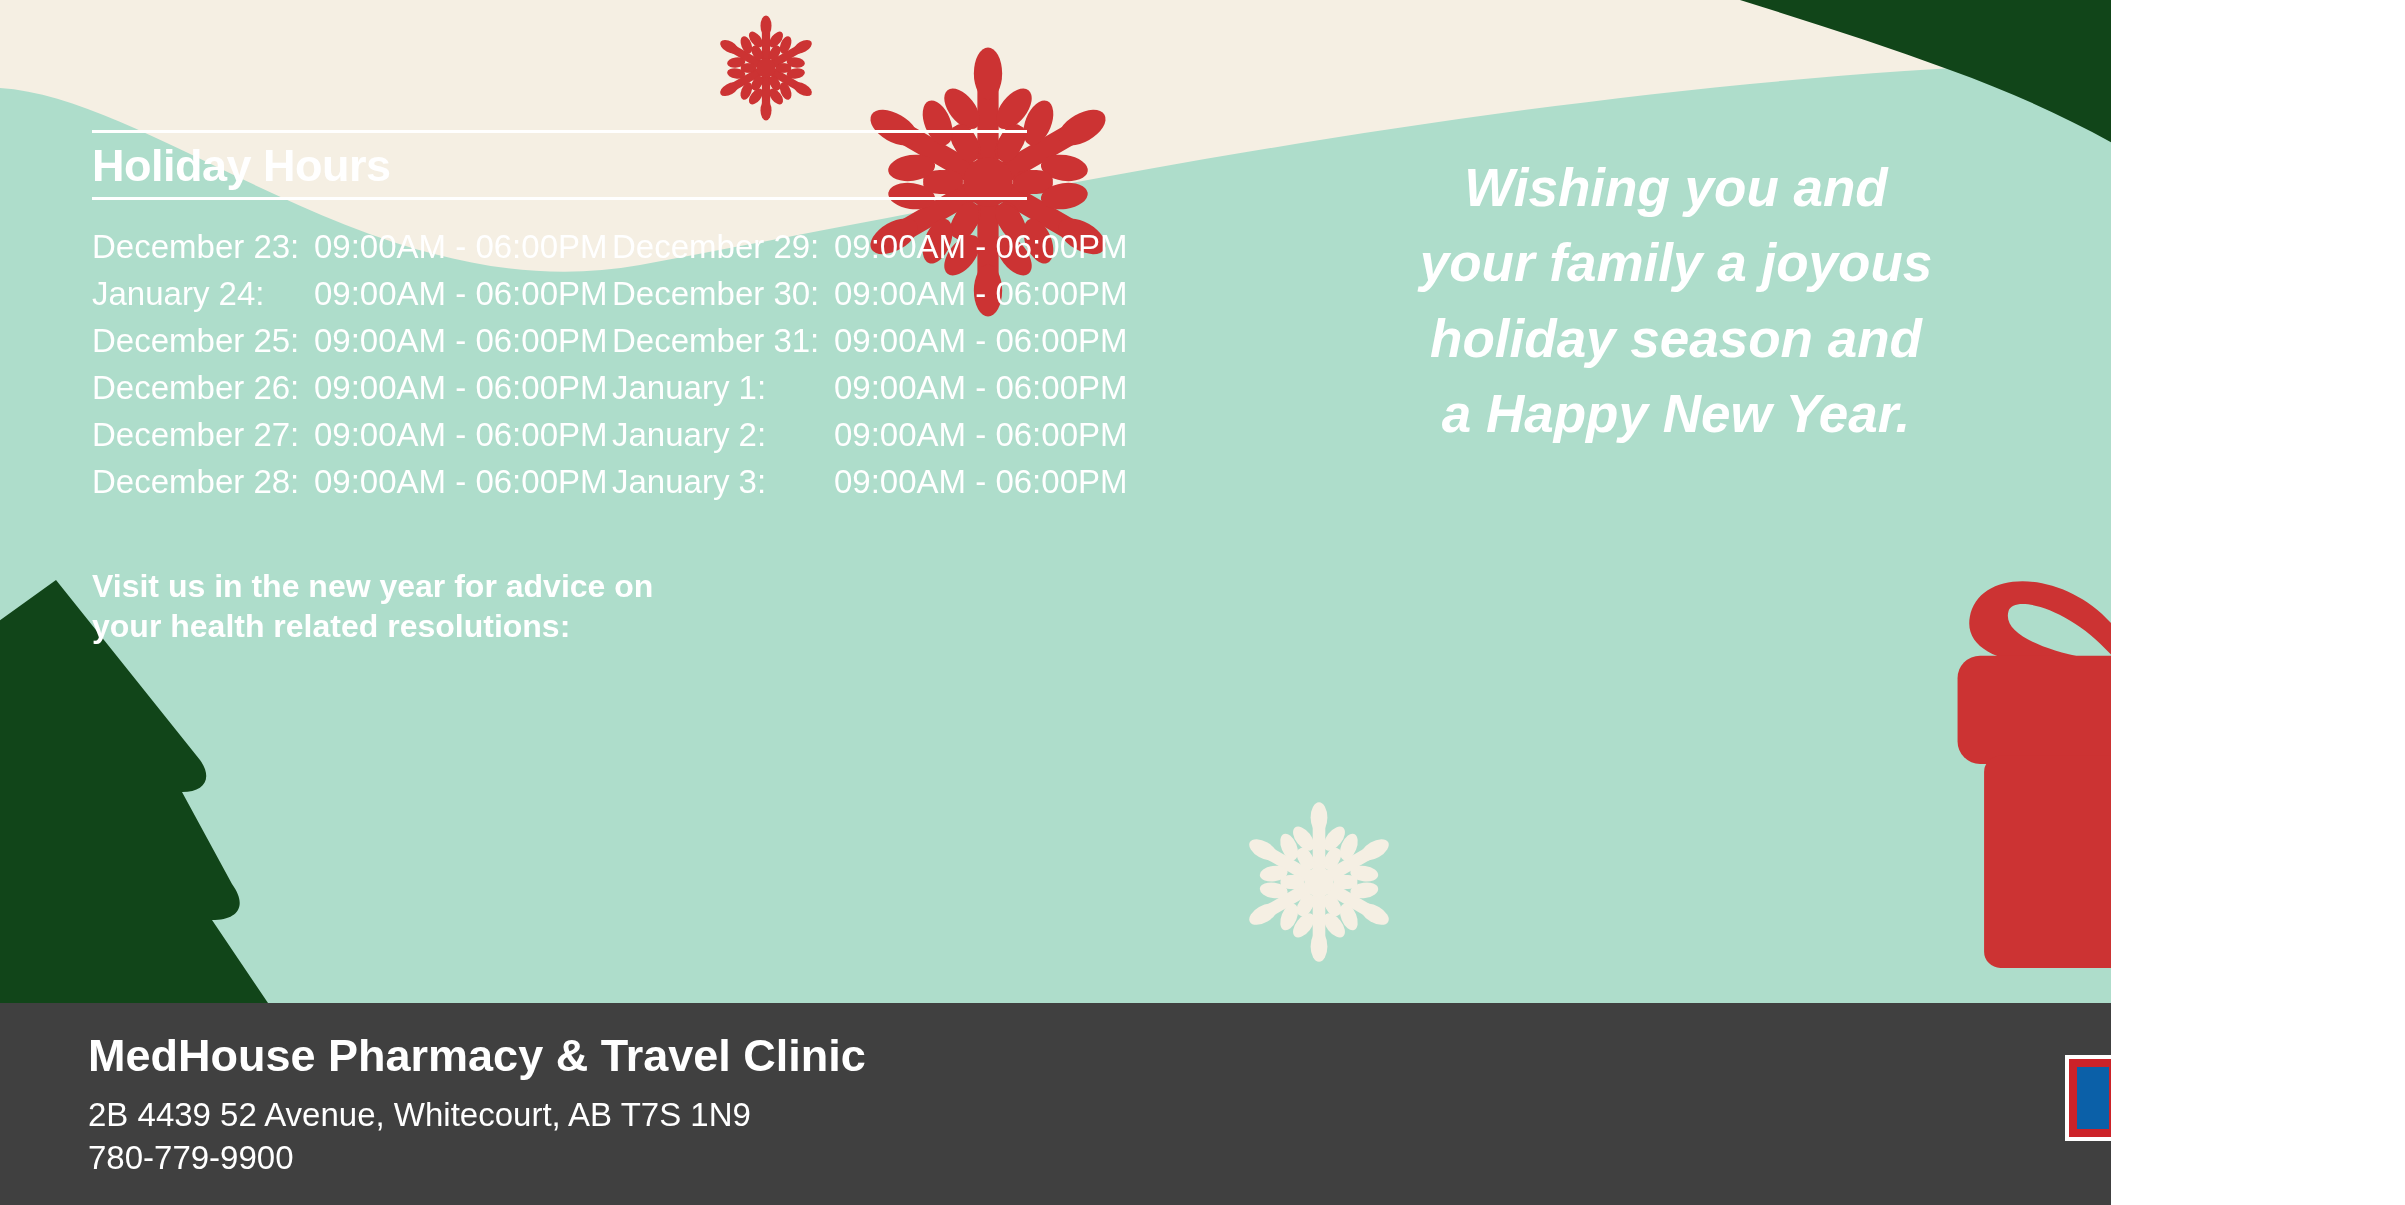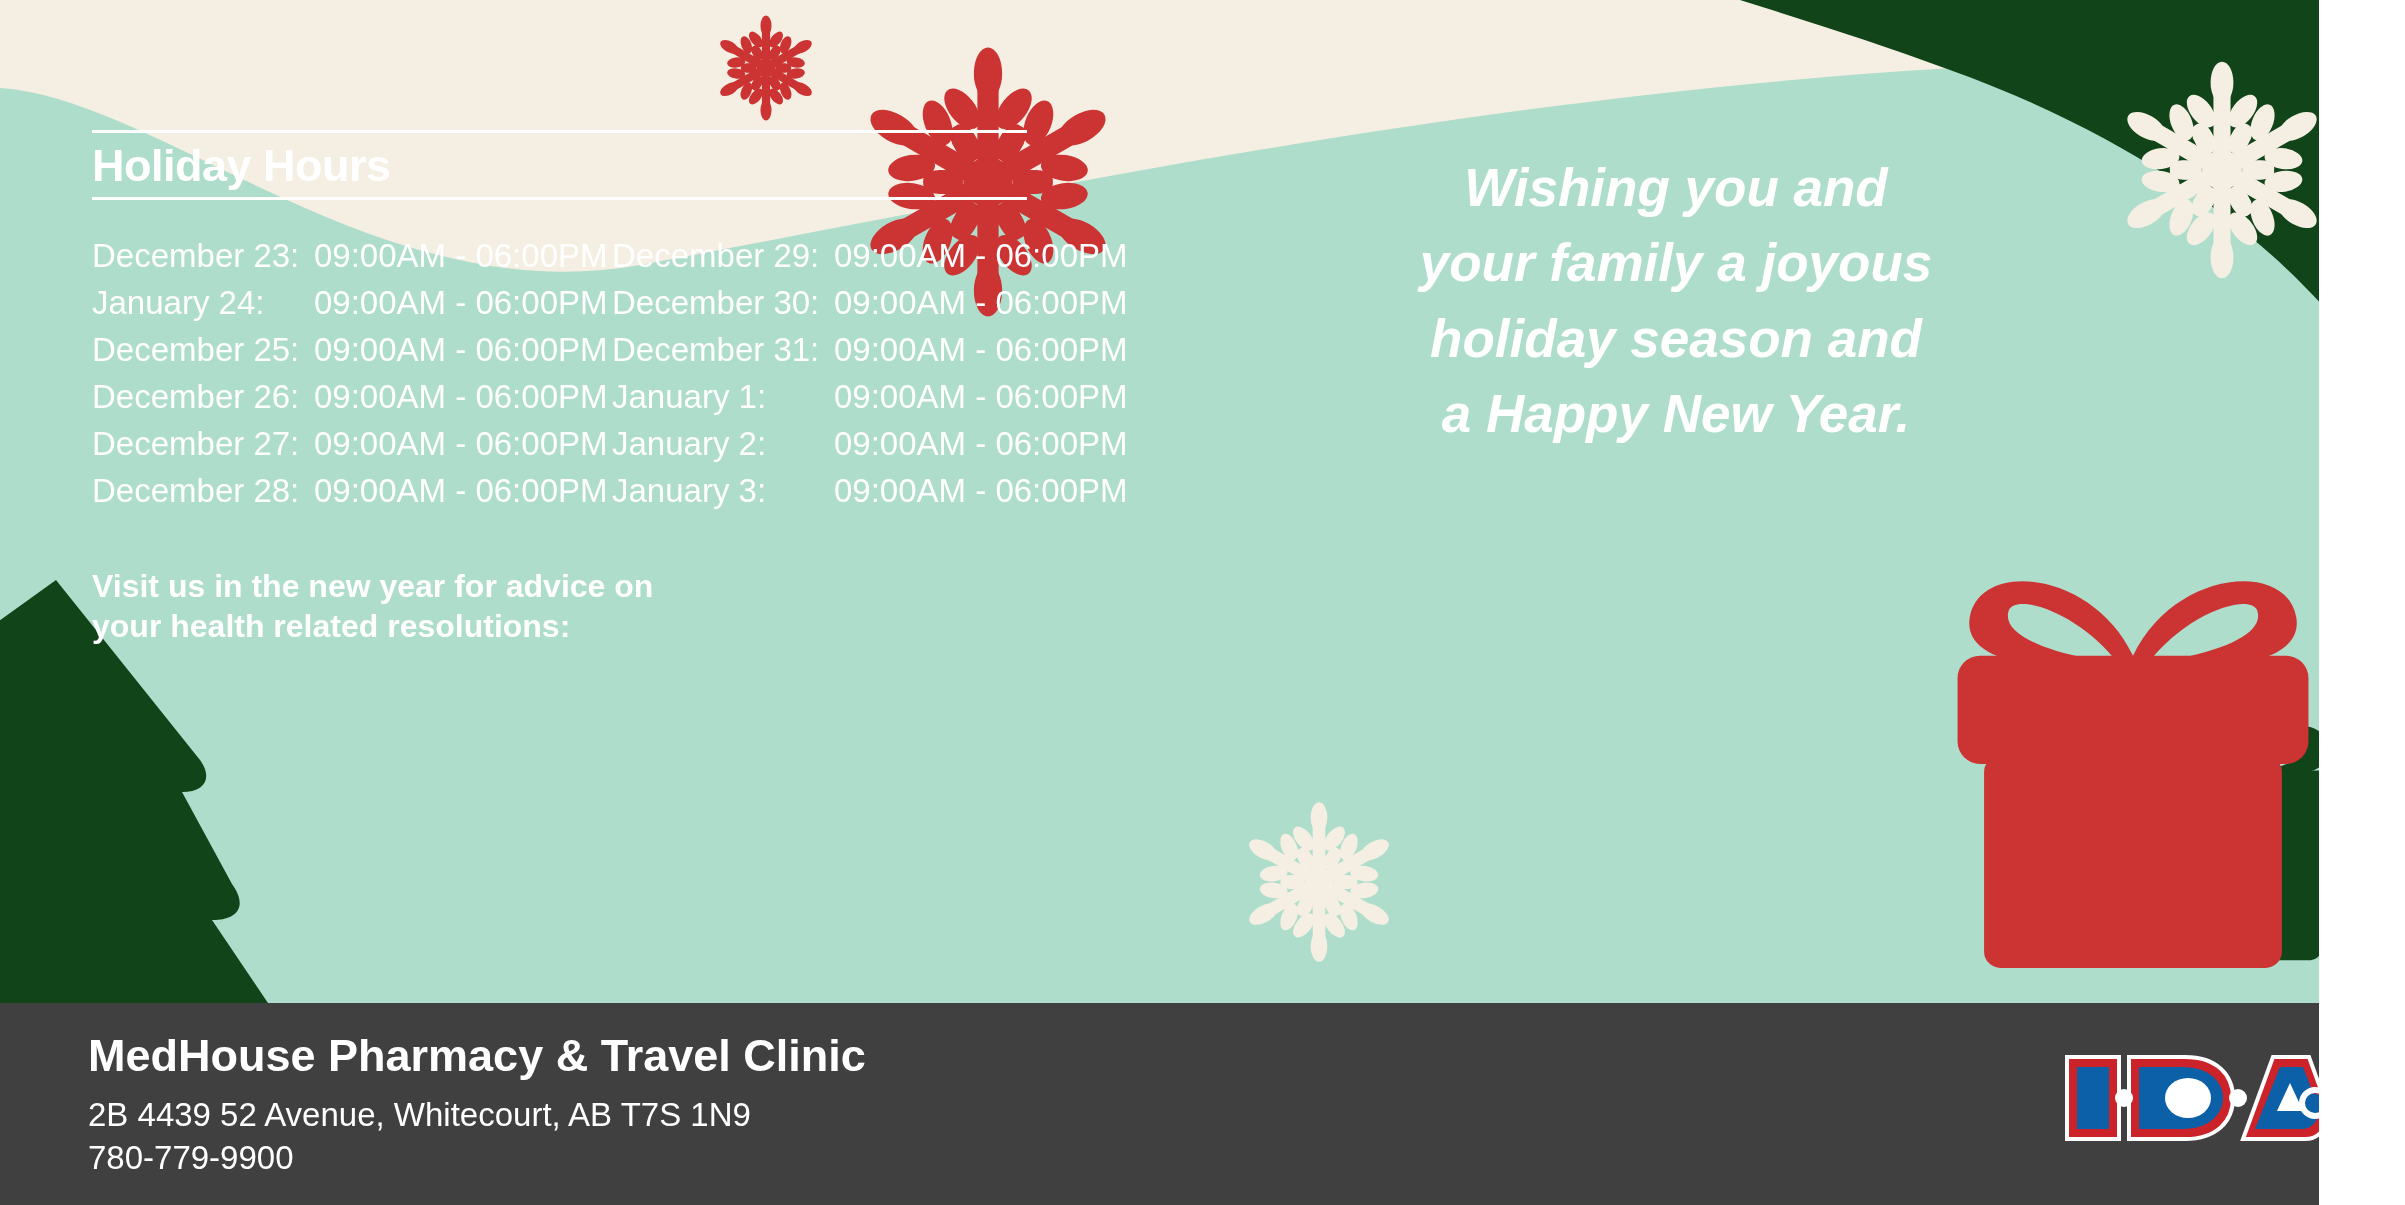--- a/index.html
+++ b/index.html
@@ -5,21 +5,21 @@
   html, body {
     margin: 0;
     padding: 0;
     background: #ffffff;
   }
   body {
     font-family: "Liberation Sans", sans-serif;
   }
   #card {
     position: relative;
-    width: 2319px;
+    width: 2111px;
     height: 1205px;
     overflow: hidden;
     background: #aeddcb;
   }
   .layer {
     position: absolute;
     top: 0; left: 0;
     width: 2405px;
     height: 1205px;
     pointer-events: none;
@@ -45,21 +45,21 @@
     line-height: 1.05;
   }
   #hours-grid {
     margin-top: 28px;
     display: grid;
     grid-template-columns: 520px 520px;
     row-gap: 0px;
   }
   .hours-row {
     display: flex;
-    align-items: flex-end;
+    align-items: flex-start;
     height: 47px;
     color: #ffffff;
     font-size: 33px;
     white-space: nowrap;
   }
   .hr-day {
     width: 222px;
     flex: 0 0 222px;
   }
   .hr-time { }

